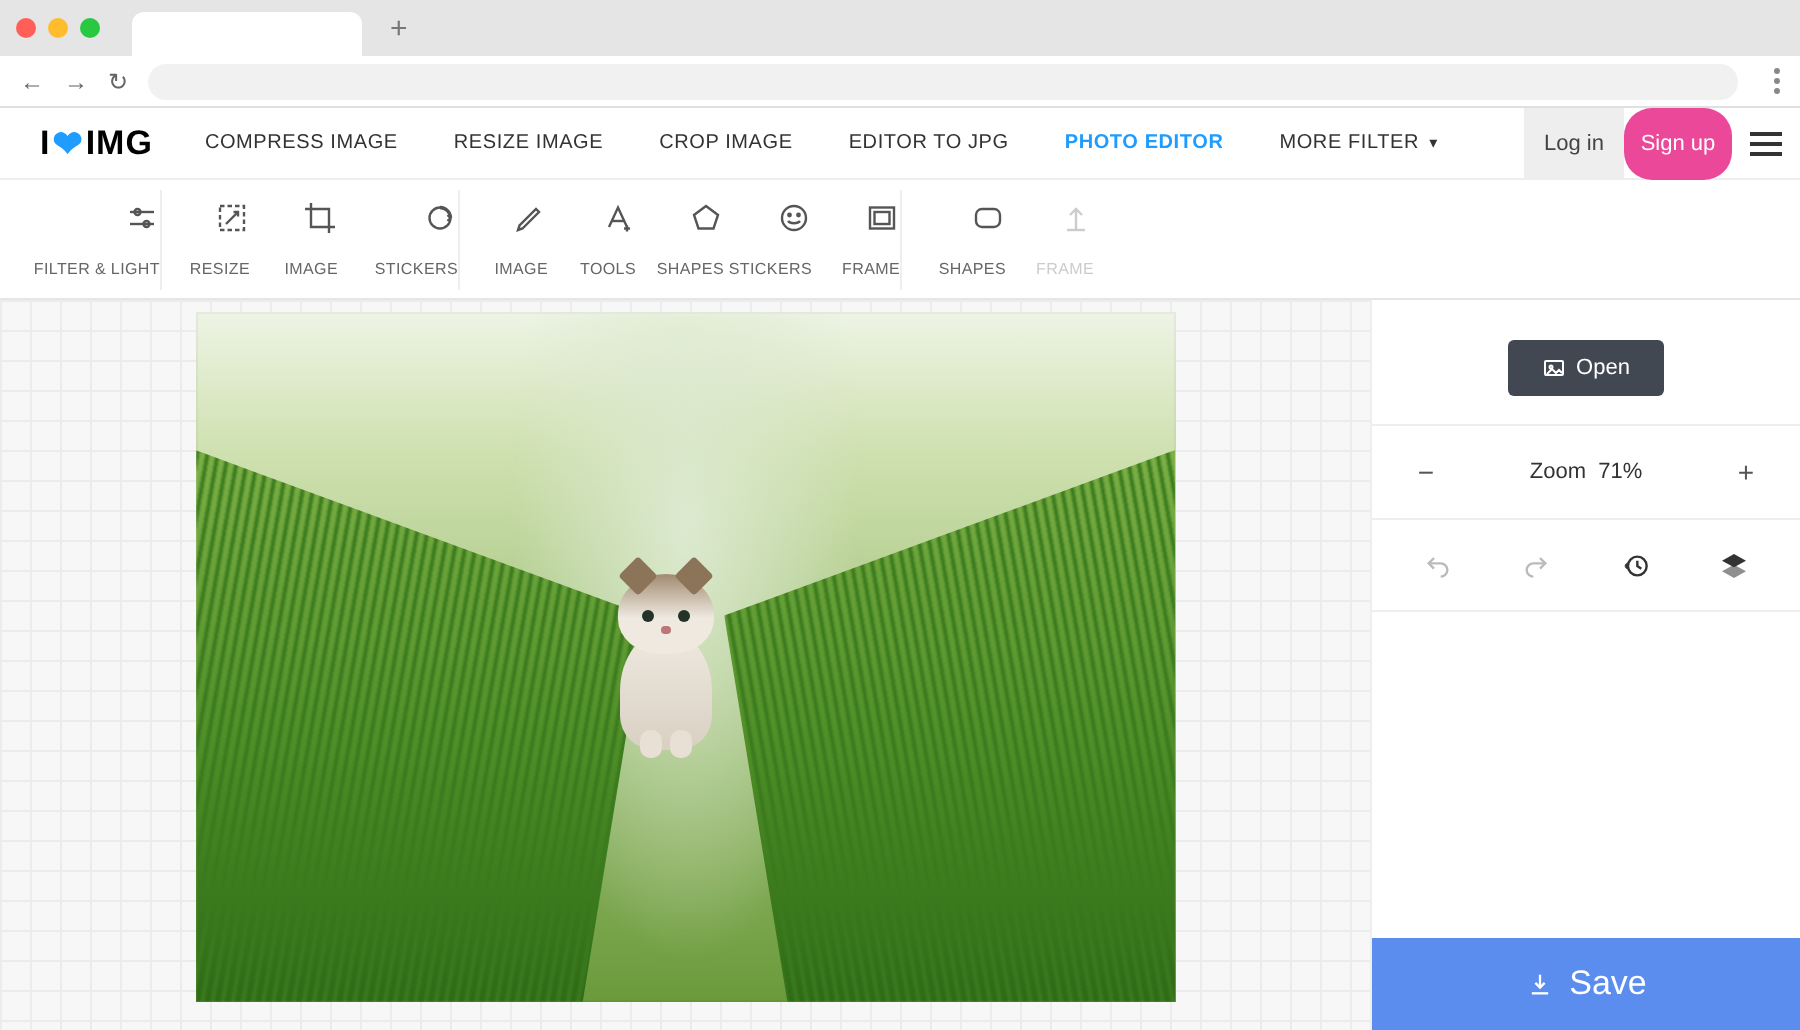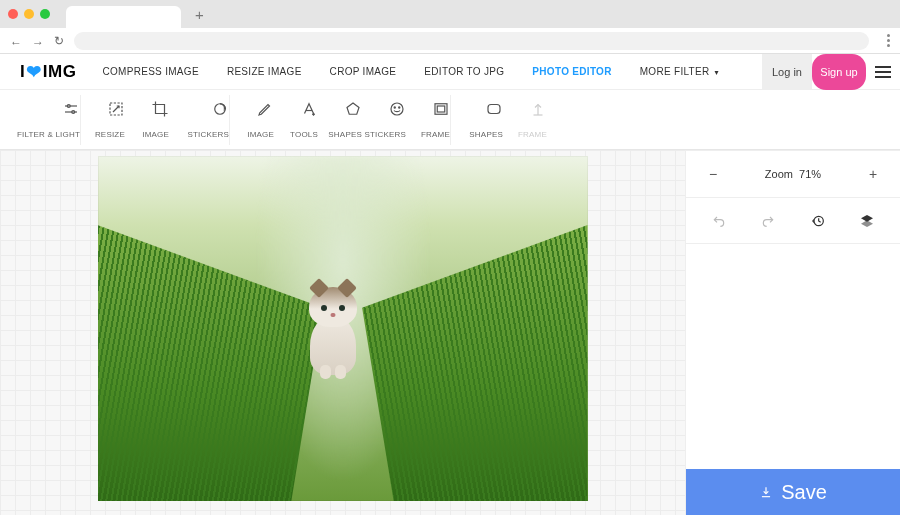--- a/index.html
+++ b/index.html
@@ -82,21 +82,21 @@
   .rightpanel { width:215px; background:#fff; border-left:1px solid #eee; display:flex; flex-direction:column; }
   .open-btn { margin:20px auto 14px; width:78px; height:28px; background:#424852; color:#fff; font-size:11px; border-radius:3px; display:flex; align-items:center; justify-content:center; gap:5px; cursor:pointer; }
   .zoom-row { border-top:1px solid #eee; border-bottom:1px solid #eee; height:48px; display:flex; align-items:center; justify-content:space-between; padding:0 18px; font-size:11px; color:#333; }
   .zoom-btn { width:18px;height:18px;display:flex;align-items:center;justify-content:center;font-size:14px;color:#555;cursor:pointer;}
   .hist-row { height:46px; display:flex; align-items:center; justify-content:space-around; border-bottom:1px solid #eee; padding:0 8px; }
   .hist-btn { width:20px;height:20px;display:flex;align-items:center;justify-content:center;color:#bbb;cursor:pointer;}
   .hist-btn.enabled { color:#333; }
   .hist-btn svg{width:16px;height:16px;}
   .savefmt { text-align:center; font-size:10px; color:#555; margin-top:14px; cursor:pointer;}
   .panel-spacer { flex:1; }
-  .save-btn { margin: 0; height:46px; background:#5b8def; color:#fff; font-size:20px; display:flex; align-items:center; justify-content:center; gap:8px; cursor:pointer; }
+  .save-btn { margin: 0; height:46px; background:#5b8def; color:#fff; font-size:17px; display:flex; align-items:center; justify-content:center; gap:8px; cursor:pointer; }
   .save-btn svg{width:14px;height:14px;}
 </style>
 </head>
 <body>
 
 <div class="titlebar">
   <div class="win-dot wd-red"></div>
   <div class="win-dot wd-yel"></div>
   <div class="win-dot wd-grn"></div>
   <div class="tab"></div>
@@ -280,20 +280,28 @@
           <div class="legs">
               <span></span>
               <span></span>
             </div>
         </div>
       </div>
     </div>
   </div>
 
   <div class="rightpanel">
+    <div class="open-btn">
+      <svg viewBox="0 0 24 24" width="12" height="12" fill="none" stroke="#fff" stroke-width="2">
+          <rect x="3" y="5" width="18" height="14" rx="1"></rect>
+          <circle cx="9" cy="11" r="1.5"></circle>
+          <path d="M5 18l5-5 4 4 3-3 3 3"></path>
+        </svg>
+      <span>Open</span>
+    </div>
 
     <div class="zoom-row">
       <div class="zoom-btn">−</div>
       <div>
         <span>Zoom</span>
         &nbsp;<span>71%</span>
       </div>
       <div class="zoom-btn">+</div>
     </div>
 

